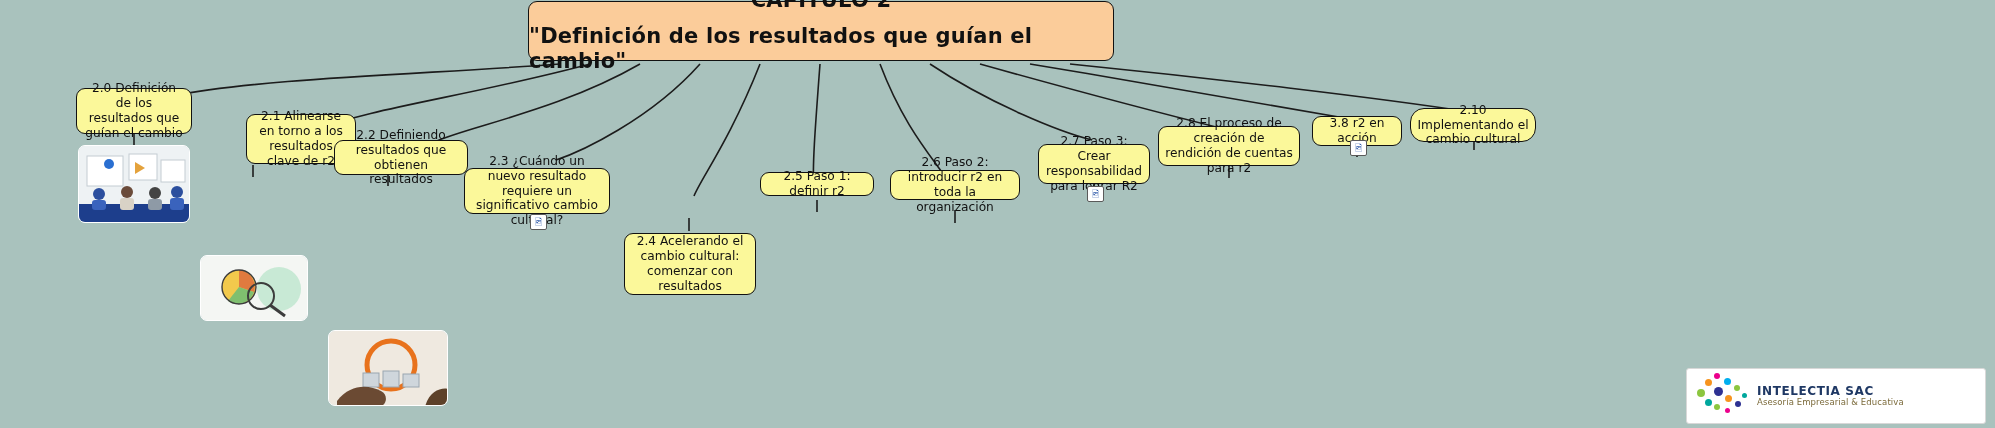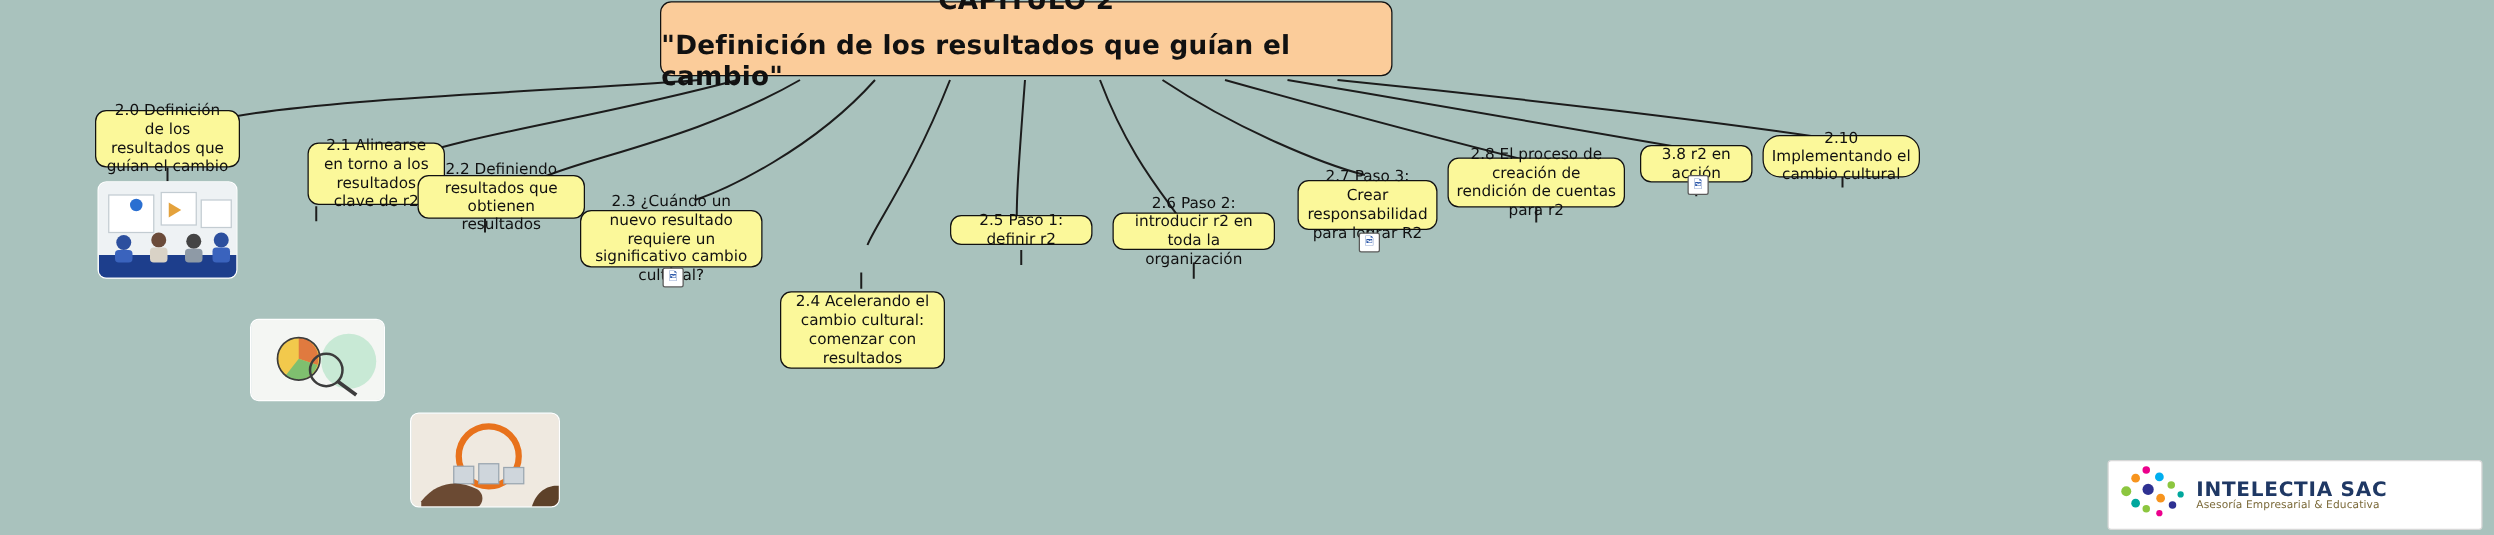--- a/index.html
+++ b/index.html
@@ -57,21 +57,21 @@
 
   
   .logo{
     left:1686px;top:368px;width:300px;height:56px;
     background:#ffffff;border:1px solid #d8d8d8;border-radius:3px;
     display:flex;align-items:center;padding:4px 8px;box-sizing:border-box;gap:8px;
   }
   .logo .dots{width:54px;height:46px;position:relative;flex:0 0 54px;}
   .logo .dots i{position:absolute;border-radius:50%;display:block;}
   .logo .txt{display:flex;flex-direction:column;justify-content:center;}
-  .logo .ln1{font-weight:bold;font-size:16px;color:#1f3864;letter-spacing:.6px;line-height:1.1;}
+  .logo .ln1{font-weight:bold;font-size:12px;color:#1f3864;letter-spacing:.6px;line-height:1.1;}
   .logo .ln2{font-size:8.5px;color:#7b6a3a;letter-spacing:.1px;line-height:1.1;}
 </style>
 </head>
 <body>
 
 <div id="canvas">
 
   <svg class="links" viewBox="0 0 1995 428">
     <path d="M 560,64 C 430,74 260,78 172,96"></path>
     <path d="M 590,64 C 470,96 370,108 316,130"></path>

